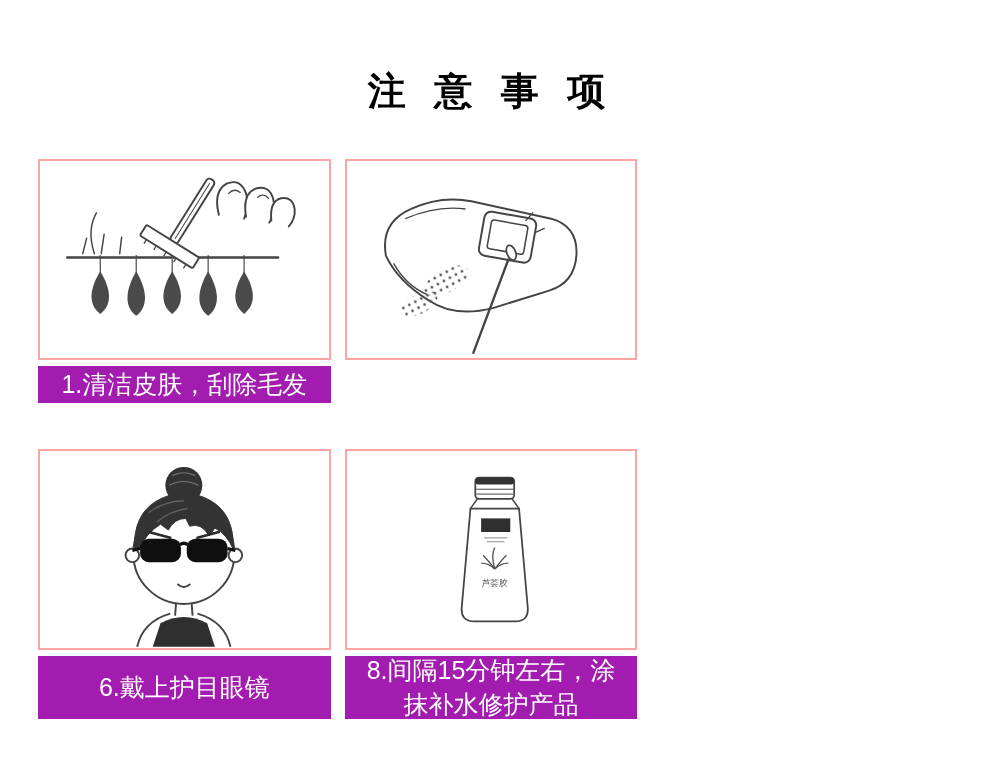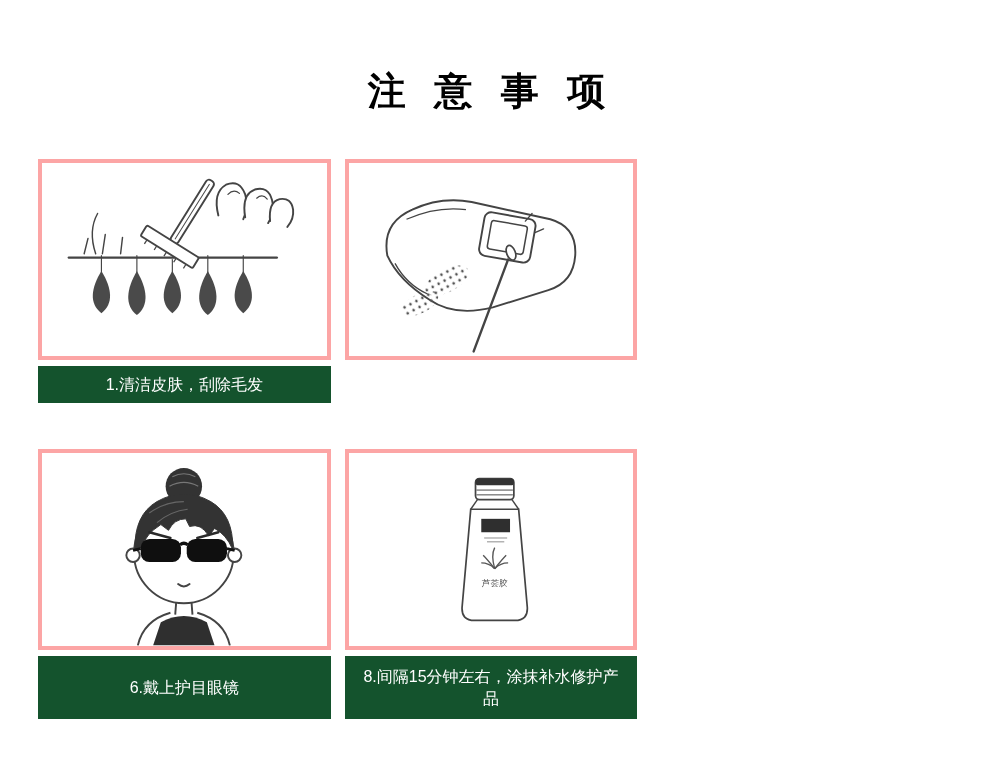--- a/index.html
+++ b/index.html
@@ -23,35 +23,35 @@
   .grid {
     display: grid;
     grid-template-columns: repeat(3, 1fr);
     column-gap: 14px;
     margin: 0 38px;
   }
   .grid.row1 { margin-top: 42px; }
   .grid.row2 { margin-top: 46px; }
   .card { display: flex; flex-direction: column; }
   .illus {
-    border: 4px solid #fca5a5;
+    border: 2px solid #fca5a5;
     height: 201px;
     background: #fff;
     overflow: hidden;
   }
   .illus svg { width: 100%; height: 100%; display: block; }
   .caption {
     margin-top: 6px;
-    background: #14532d;
+    background: #a21caf;
     color: #ffffff;
     display: flex;
     align-items: center;
     justify-content: center;
     text-align: center;
-    font-size: 16px;
+    font-size: 25px;
     line-height: 1.35;
     padding: 12px 14px;
   }
   .row1 .caption { height: 37px; }
   .row2 .caption { height: 63px; }
 </style>
 </head>
 <body>
 
 <div class="page">

